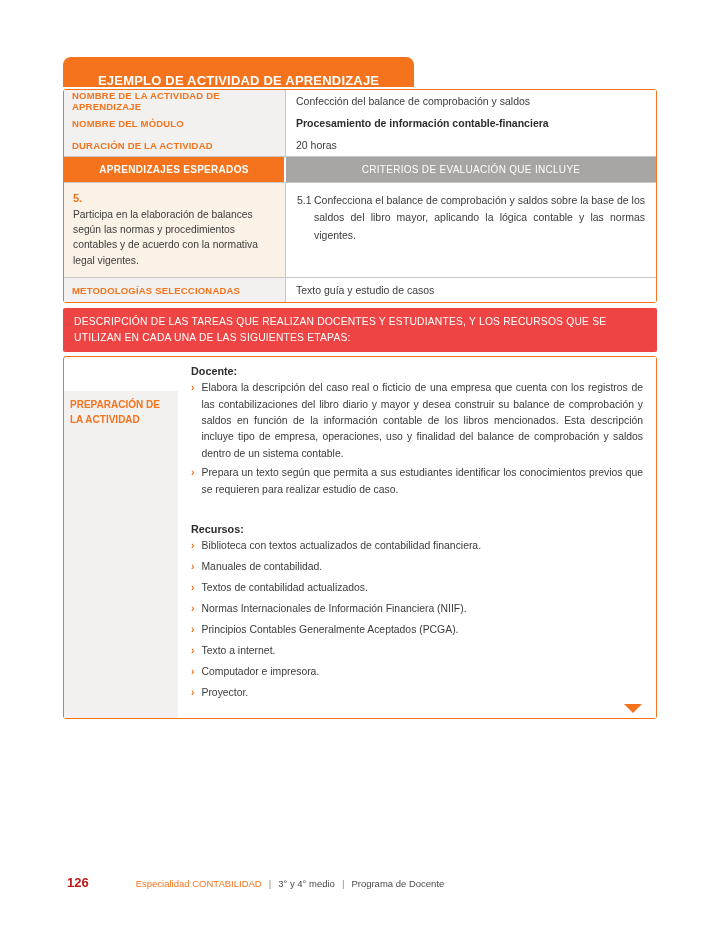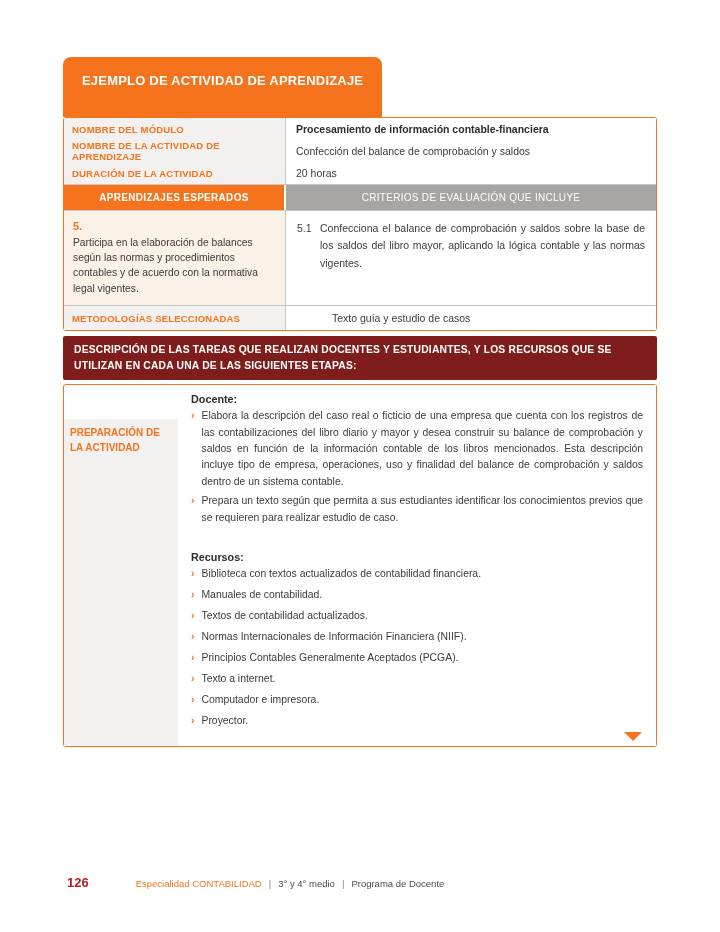--- a/index.html
+++ b/index.html
@@ -14,22 +14,22 @@
   .doc { position: absolute; left: 63px; top: 57px; width: 594px; }
 
   
   .title-tab {
     display: inline-block;
     background: #f4731c;
     color: #ffffff;
     font-weight: bold;
     font-size: 13px;
     letter-spacing: 0.2px;
-    padding: 0 19px;
-    height: 60px;
+    padding: 0 35px;
+    height: 30px;
     line-height: 48px;
     border-radius: 8px 8px 0 0;
   }
 
   
   .info-table {
     border: 1.5px solid #f4731c;
     border-radius: 3px;
     background: #fff;
   }
@@ -73,30 +73,30 @@
   .exp-row { display: grid; grid-template-columns: 222px 1fr; border-bottom: 1px solid #c9c7c5; }
   .exp-left {
     background: #faf1e7;
     padding: 7px 9px 9px 9px;
     border-right: 1px solid #c9c7c5;
     font-size: 10.3px;
     line-height: 1.5;
   }
   .exp-num { color: #f4731c; font-weight: bold; font-size: 11px; display: block; }
   .exp-right { background: #fff; padding: 9px 11px 9px 11px; font-size: 10.5px; line-height: 1.65; }
-  .crit { display: flex; gap: 6px; }
+  .crit { display: flex; }
   .crit-num { font-weight: normal; min-width: 17px; }
   .crit-text { text-align: justify; }
 
   
   .banner {
     margin-top: 5px;
-    background: #7f1d1d;
+    background: #ef4444;
     color: #ffffff;
-    font-weight: bold;
+    font-weight: normal;
     font-size: 10.3px;
     letter-spacing: 0.2px;
     line-height: 1.5;
     padding: 6px 11px 7px 11px;
     border-radius: 2px;
   }
 
   
   .prep-table {
     margin-top: 4px;
@@ -155,26 +155,26 @@
 </style>
 </head>
 <body>
 
 <div class="doc">
 
   <div class="title-tab">EJEMPLO DE ACTIVIDAD DE APRENDIZAJE</div>
 
   <div class="info-table">
     <div class="itr row-h">
+      <div class="lbl-cell">NOMBRE DE LA ACTIVIDAD DE APRENDIZAJE</div>
+      <div class="val-cell">Confección del balance de comprobación y saldos</div>
+    </div>
+    <div class="itr row-h">
       <div class="lbl-cell">NOMBRE DEL MÓDULO</div>
       <div class="val-cell val-bold">Procesamiento de información contable-financiera</div>
-    </div>
-    <div class="itr row-h">
-      <div class="lbl-cell">NOMBRE DE LA ACTIVIDAD DE APRENDIZAJE</div>
-      <div class="val-cell">Confección del balance de comprobación y saldos</div>
     </div>
     <div class="itr row-h3">
       <div class="lbl-cell">DURACIÓN DE LA ACTIVIDAD</div>
       <div class="val-cell">20 horas</div>
     </div>
 
     <div class="hdr-row">
       <div class="hdr-left">APRENDIZAJES ESPERADOS</div>
       <div class="hdr-right">CRITERIOS DE EVALUACIÓN QUE INCLUYE</div>
     </div>
@@ -185,21 +185,21 @@
         <span>Participa en la elaboración de balances según las normas y procedimientos contables y de acuerdo con la normativa legal vigentes.</span>
       </div>
       <div class="exp-right">
         <div class="crit">
           <span class="crit-num">5.1</span>
           <span class="crit-text">Confecciona el balance de comprobación y saldos sobre la base de los saldos del libro mayor, aplicando la lógica contable y las normas vigentes.</span>
         </div>
       </div>
     </div>
 
-    <div class="itr" style="height:24px;gap:36px;">
+    <div class="itr" style="height:24px;">
       <div class="lbl-cell">METODOLOGÍAS SELECCIONADAS</div>
       <div class="val-cell">Texto guía y estudio de casos</div>
     </div>
   </div>
 
   <div class="banner">DESCRIPCIÓN DE LAS TAREAS QUE REALIZAN DOCENTES Y ESTUDIANTES, Y LOS RECURSOS QUE SE UTILIZAN EN CADA UNA DE LAS SIGUIENTES ETAPAS:</div>
 
   <div class="prep-table">
     <div class="prep-left">PREPARACIÓN DE LA ACTIVIDAD</div>
     <div class="prep-right">

